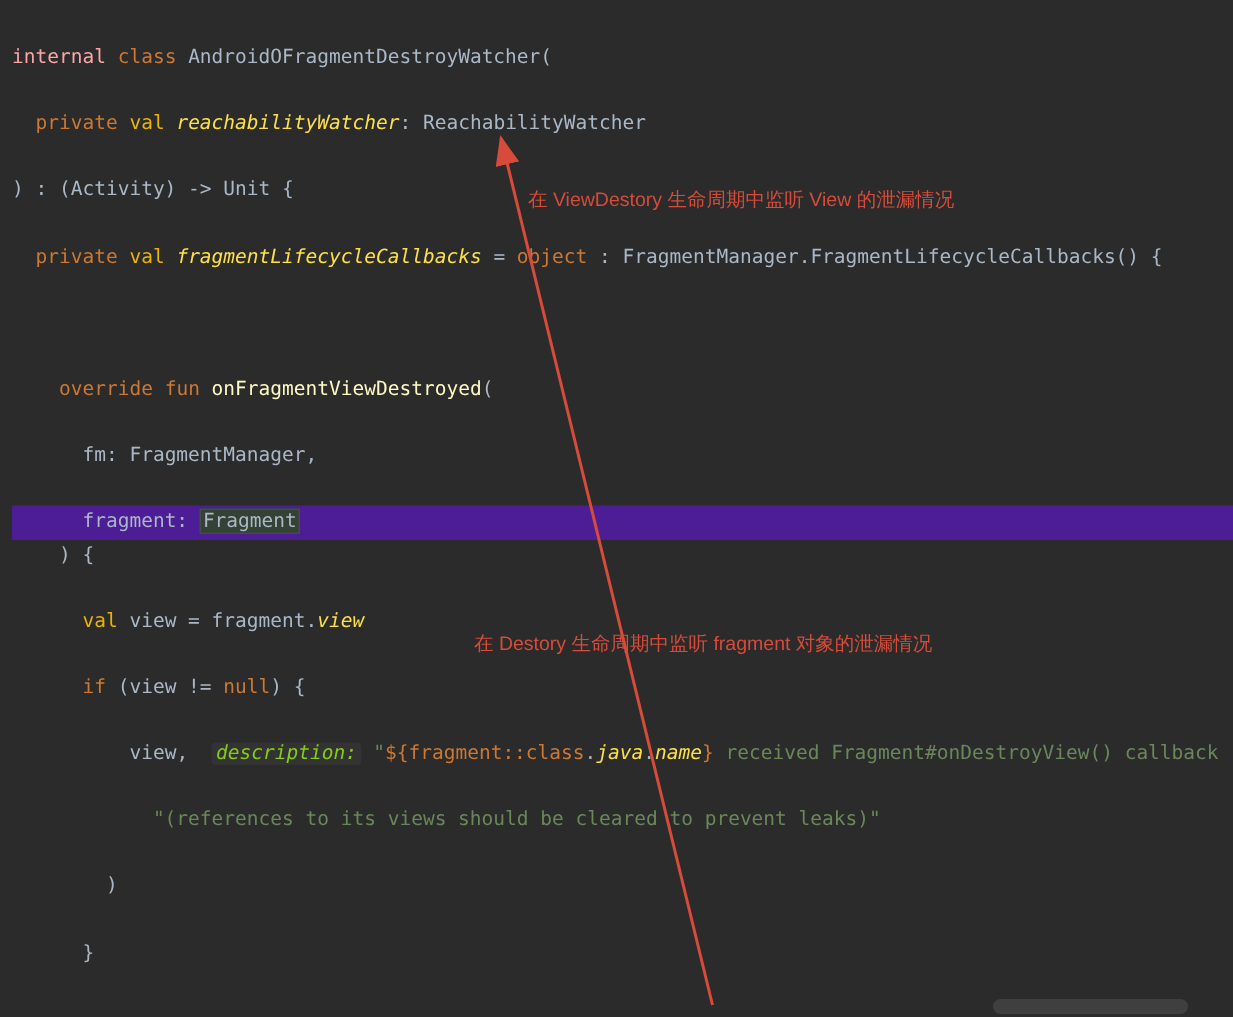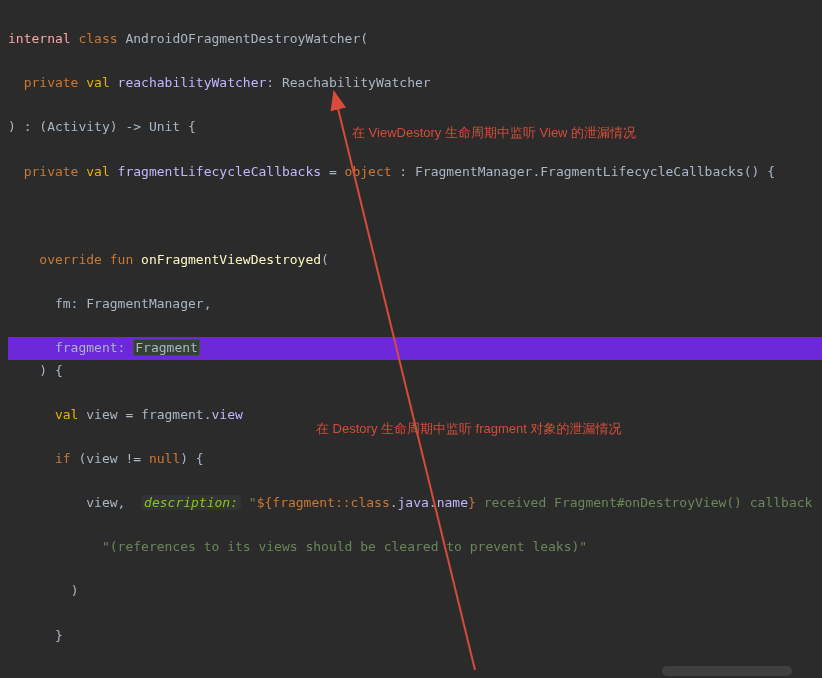--- a/index.html
+++ b/index.html
@@ -22,29 +22,29 @@
   .kw-internal { color: #fca5a5; }
   .kw-class { color: #cc7832; }
   .kw-private { color: #cc7832; }
   .kw-val { color: #eab308; }
   .kw-override { color: #cc7832; }
   .kw-fun { color: #cc7832; }
   .kw-object { color: #cc7832; margin-top: 48px; }
   .kw-if { color: #cc7832; }
   .kw-null { color: #cc7832; }
   .funcname { color: #fef9c3; }
-  .prop { color: #c4b5fd; }
+  .prop { color: #fde047; font-style: italic; }
   .str { color: #6a8759; }
   .str-tmpl { color: #cc7832; }
   .paramhint { color: #84cc16; font-style: italic; background: #333333; padding: 0 3px; border-radius: 3px;}
   .highlight-box { background: #344134; border: 1px solid #3e5142; padding: 0 1px; }
   .annotation-red { color: #d64b3a; position: absolute; font-family: sans-serif; font-size: 13px; white-space: nowrap; }
   .arrow-svg { position: absolute; top: 0; left: 0; pointer-events: none; }
   .line { display: block; }
-  .caret-line { background: #6d28d9; display: inline-block; width: 100%; }
+  .caret-line { background: #4c1d95; display: inline-block; width: 100%; }
   .scrollbar-h { position: absolute; bottom: 2px; right: 30px; height: 10px; width: 130px; background: #4d4d4d; border-radius: 5px; opacity: 0.6;}
 </style>
 </head>
 <body>
 
 <div class="code-area">
 <span class="line"><span class="kw-internal">internal</span> <span class="kw-class">class</span> <span>AndroidOFragmentDestroyWatcher</span><span>(</span></span>
 <span class="line">  <span class="kw-private">private</span> <span class="kw-val">val</span> <span class="prop">reachabilityWatcher</span><span>: ReachabilityWatcher</span></span>
 <span class="line"><span>) : (Activity) -&gt; Unit {</span></span>
 <span class="line">  <span class="kw-private">private</span> <span class="kw-val">val</span> <span class="prop">fragmentLifecycleCallbacks</span><span> = </span><span class="kw-object">object</span><span> : FragmentManager.FragmentLifecycleCallbacks() {</span></span>

